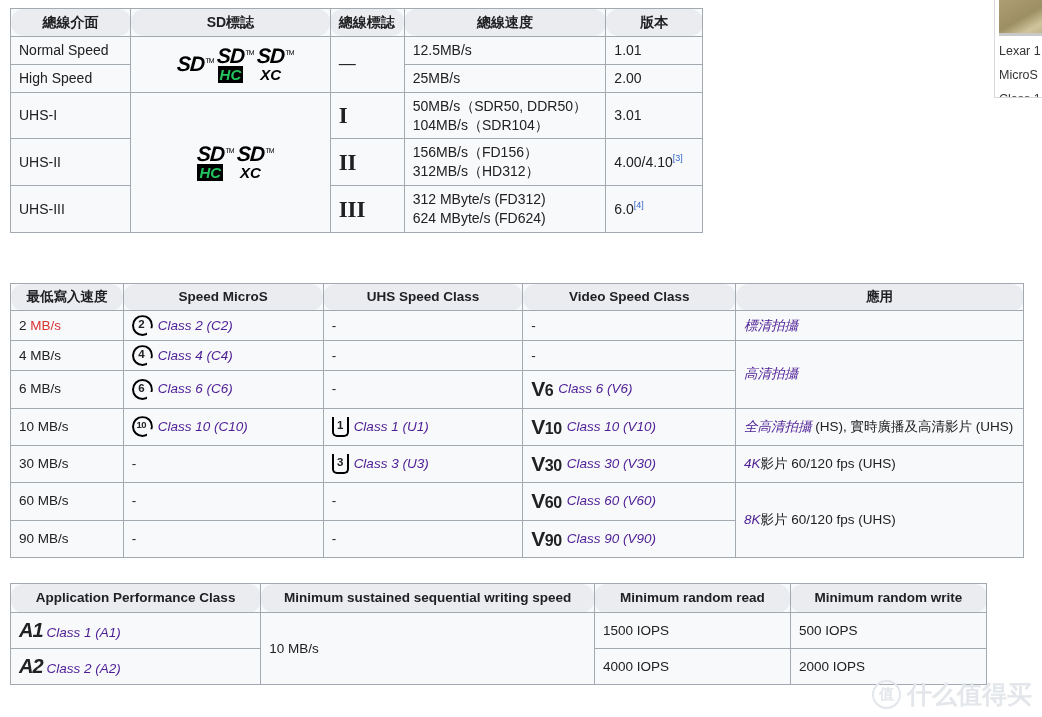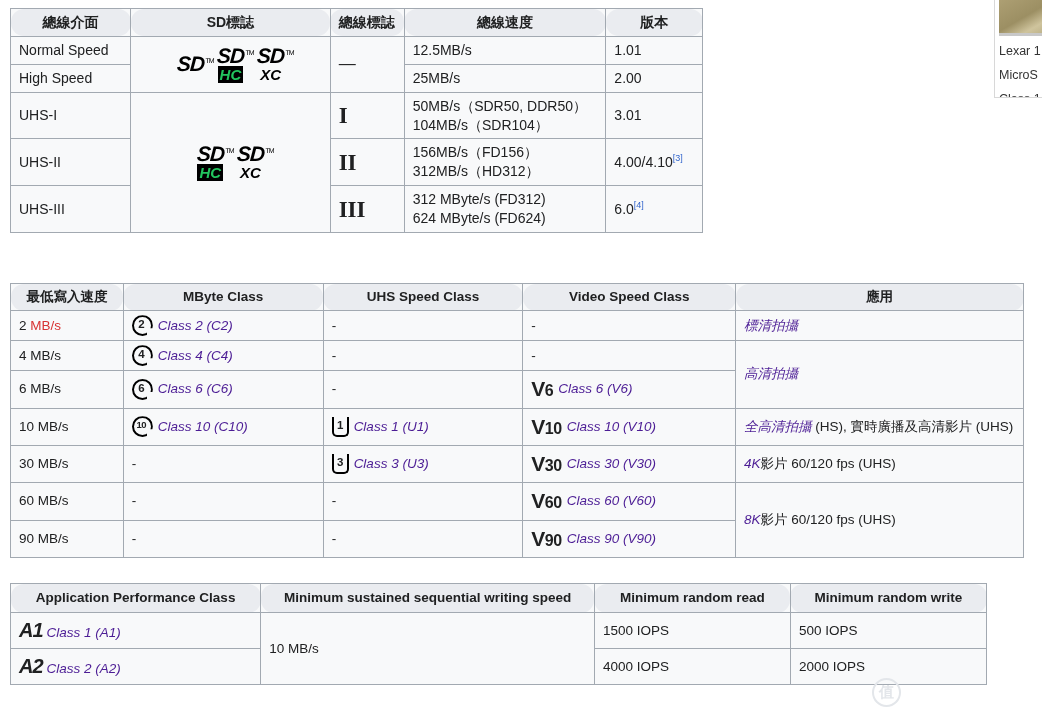--- a/index.html
+++ b/index.html
@@ -217,21 +217,21 @@
           <span>6.0</span><sup class="ref">[4]</sup>
         </td>
       </tr>
     </tbody>
   </table>
 
   <table class="wt" id="tbl2">
     <thead>
       <tr>
         <th class="c1">最低寫入速度</th>
-        <th class="c2">MByte Class</th>
+        <th class="c2">Speed MicroS</th>
         <th class="c3">UHS Speed Class</th>
         <th class="c4">Video Speed Class</th>
         <th class="c5">應用</th>
       </tr>
     </thead>
     <tbody>
 
       <tr>
         <td>
           <span>2</span>
@@ -419,15 +419,16 @@
     <div class="thumb">
       
     </div>
     <div class="ptext">Lexar 1</div>
     <div class="ptext">MicroS</div>
     <div class="ptext">Class 1</div>
   </div>
 
   <div id="watermark">
     <span class="wm-logo">值</span>
+    <span>什么值得买</span>
   </div>
 
 </div>
 
 </body></html>

